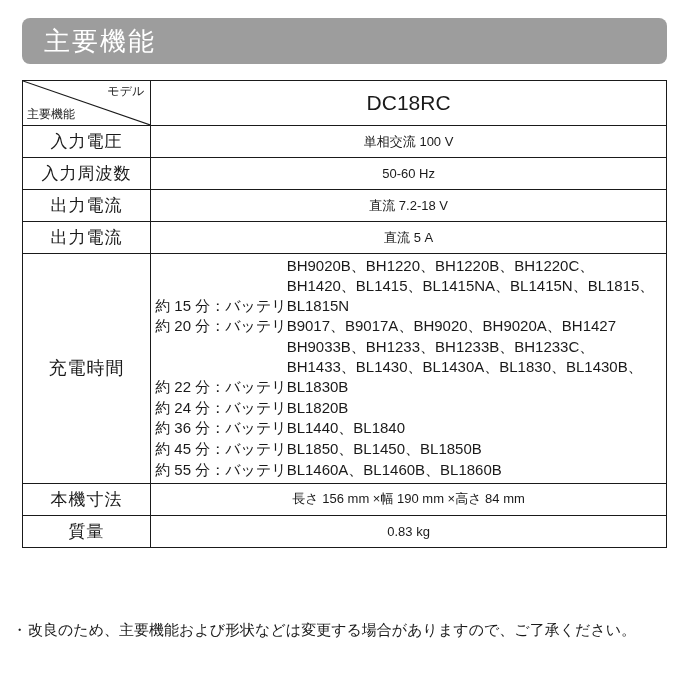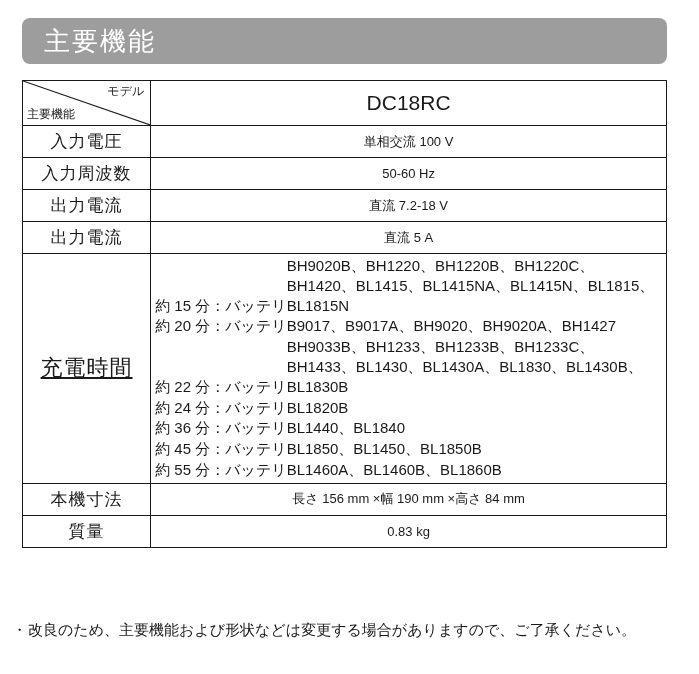--- a/index.html
+++ b/index.html
@@ -92,23 +92,22 @@
     text-align: center;
     font-size: 13px;
   }
   .model-head {
     text-align: center;
     font-size: 21px;
   }
   
   .charge-label {
     text-align: center;
-    font-size: 22px;
+    font-size: 18px;
     letter-spacing: 1px;
-    text-decoration: underline;
   }
   .charge-cell {
     padding: 6px 4px 6px 14px;
     font-size: 15px;
     line-height: 1.32;
   }
   .charge-row {
     display: flex;
     align-items: flex-end;
   }

